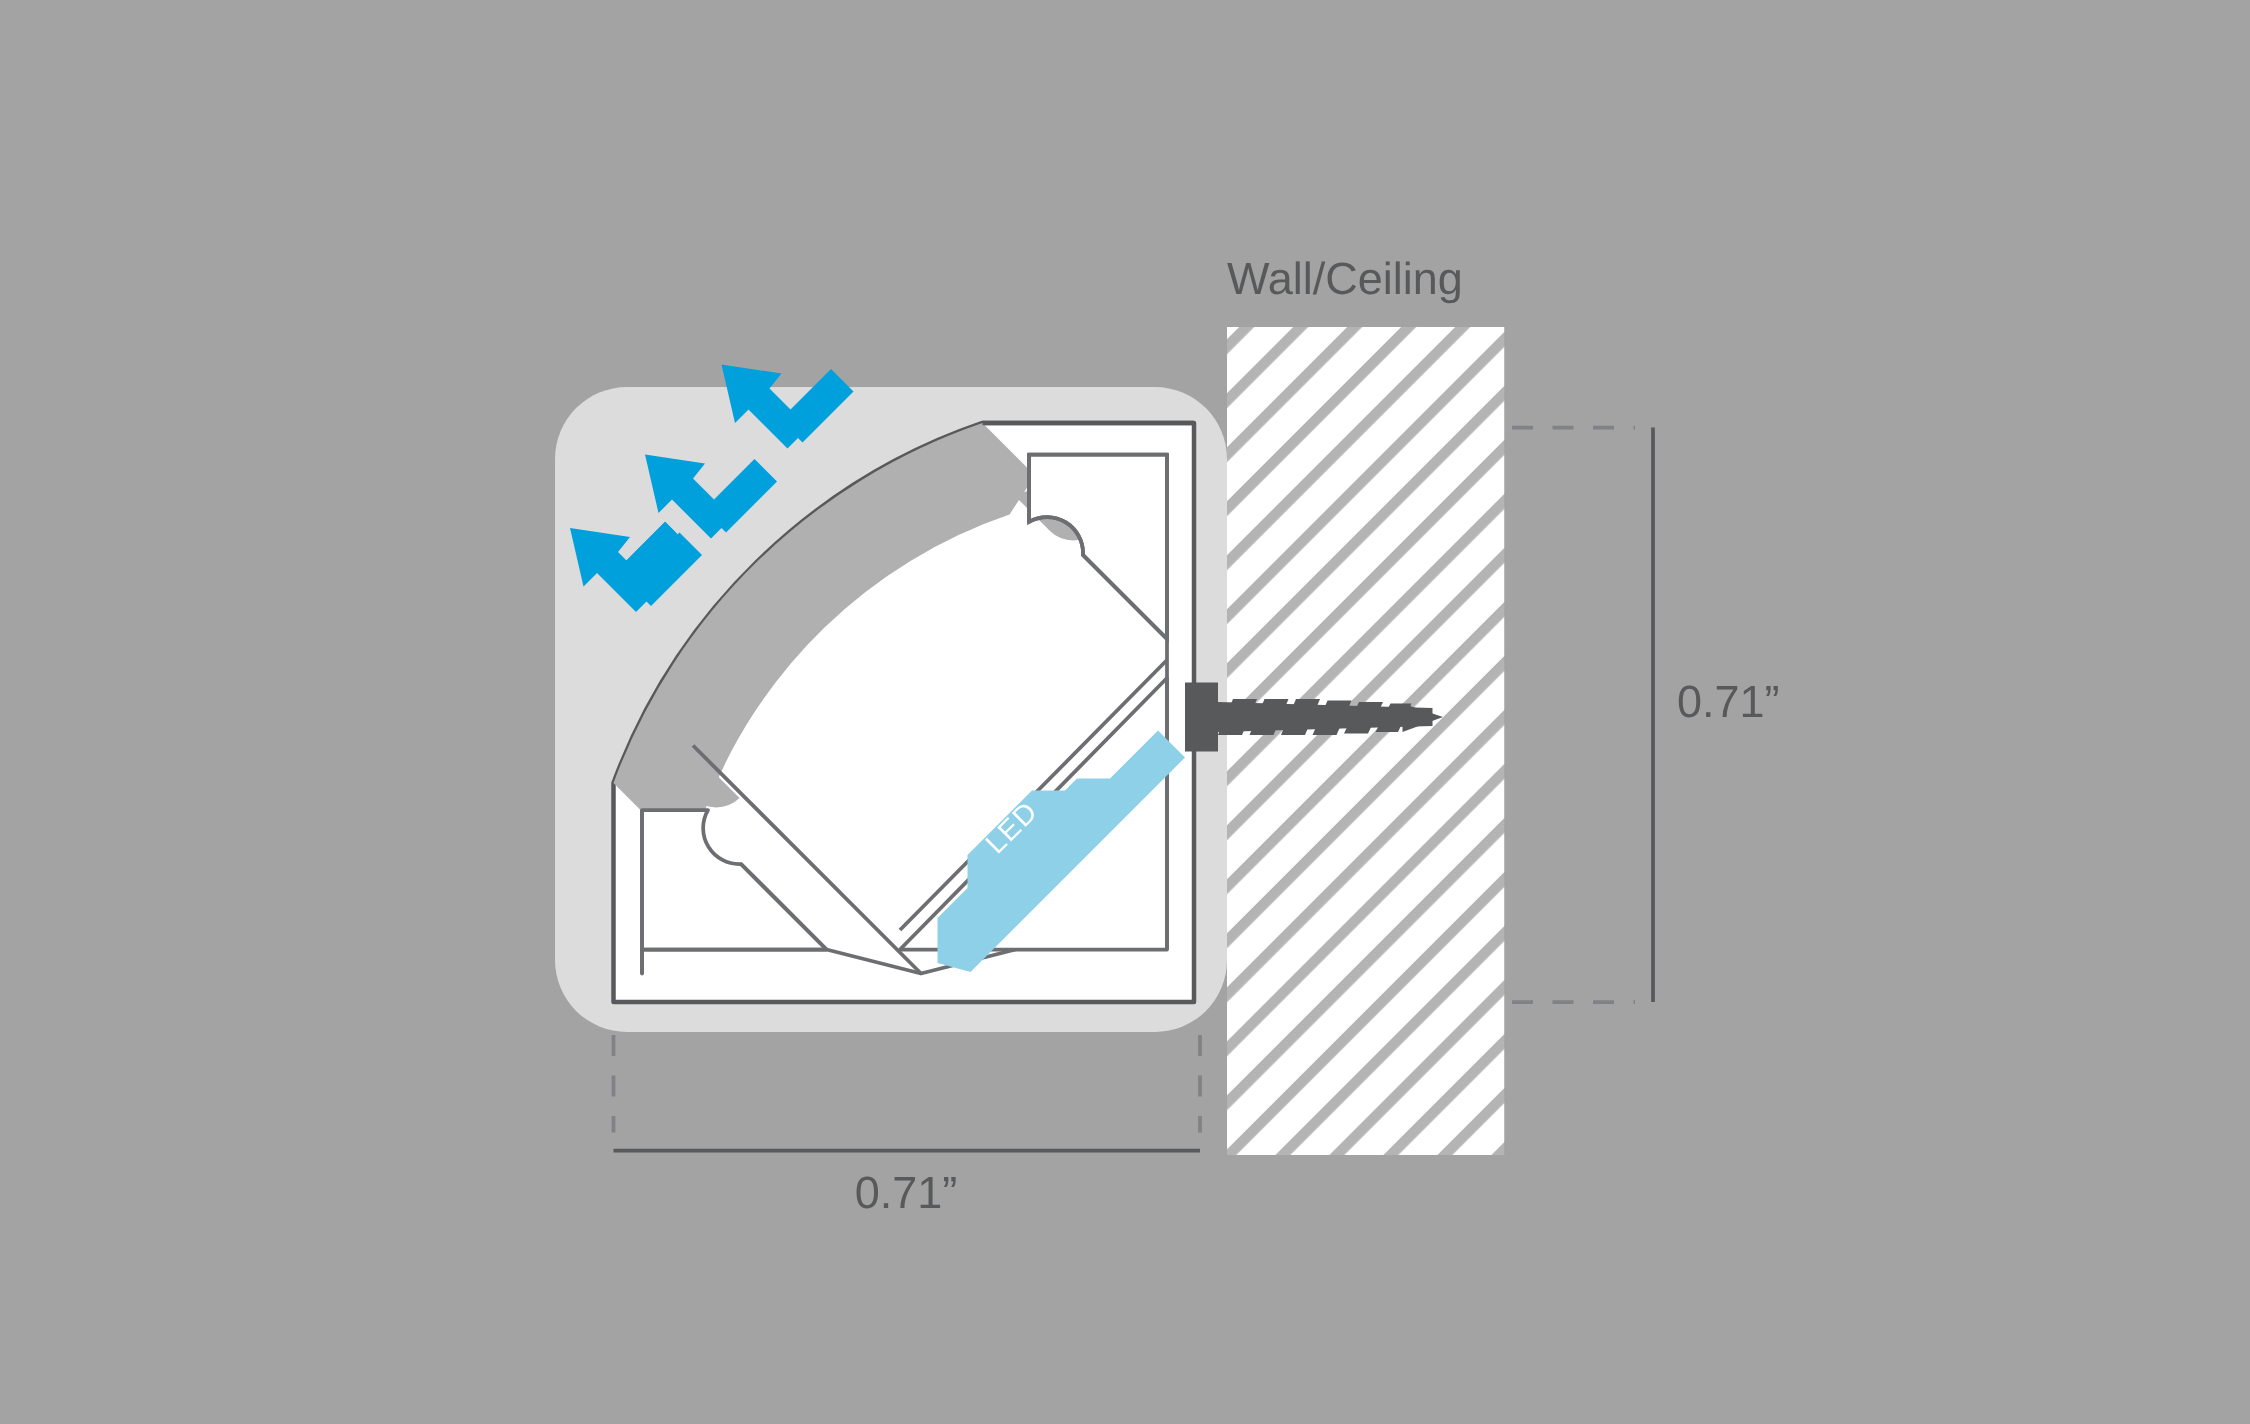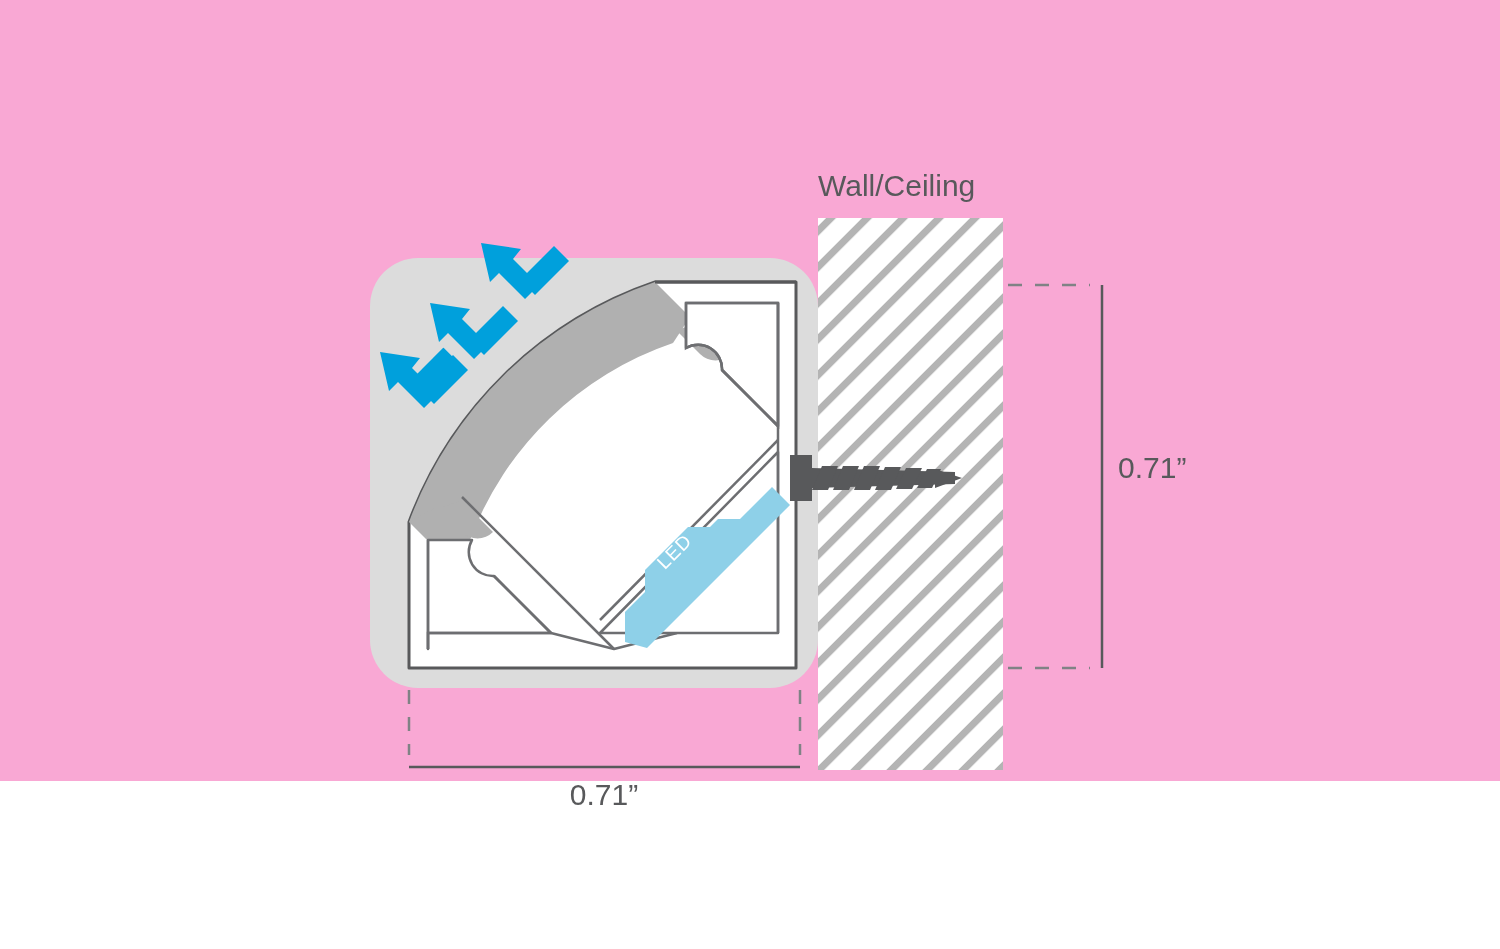--- a/index.html
+++ b/index.html
@@ -9,22 +9,22 @@
   }
   body {
     width: 1500px;
     height: 949px;
     overflow: hidden;
     font-family: "Liberation Sans", sans-serif;
   }
   #diagram-root {
     position: relative;
     width: 1500px;
-    height: 781px;
-    background: #f9a8d4;
+    height: 949px;
+    background: #a3a3a3;
   }
   #diagram-svg {
     display: block;
     width: 1500px;
     height: 949px;
   }
   .dim-text {
     font-family: "Liberation Sans", sans-serif;
     font-size: 30px;
     fill: #58595b;

